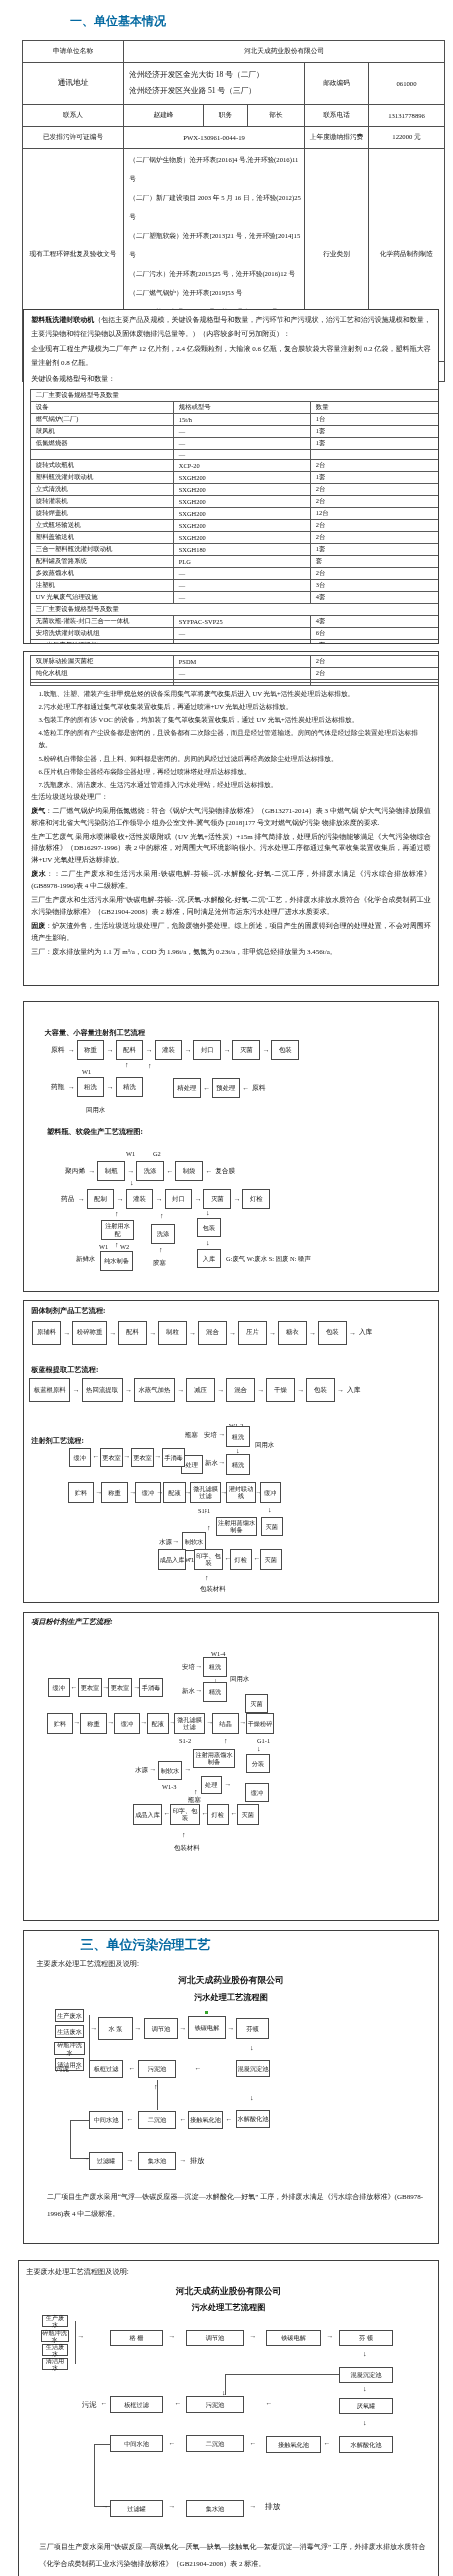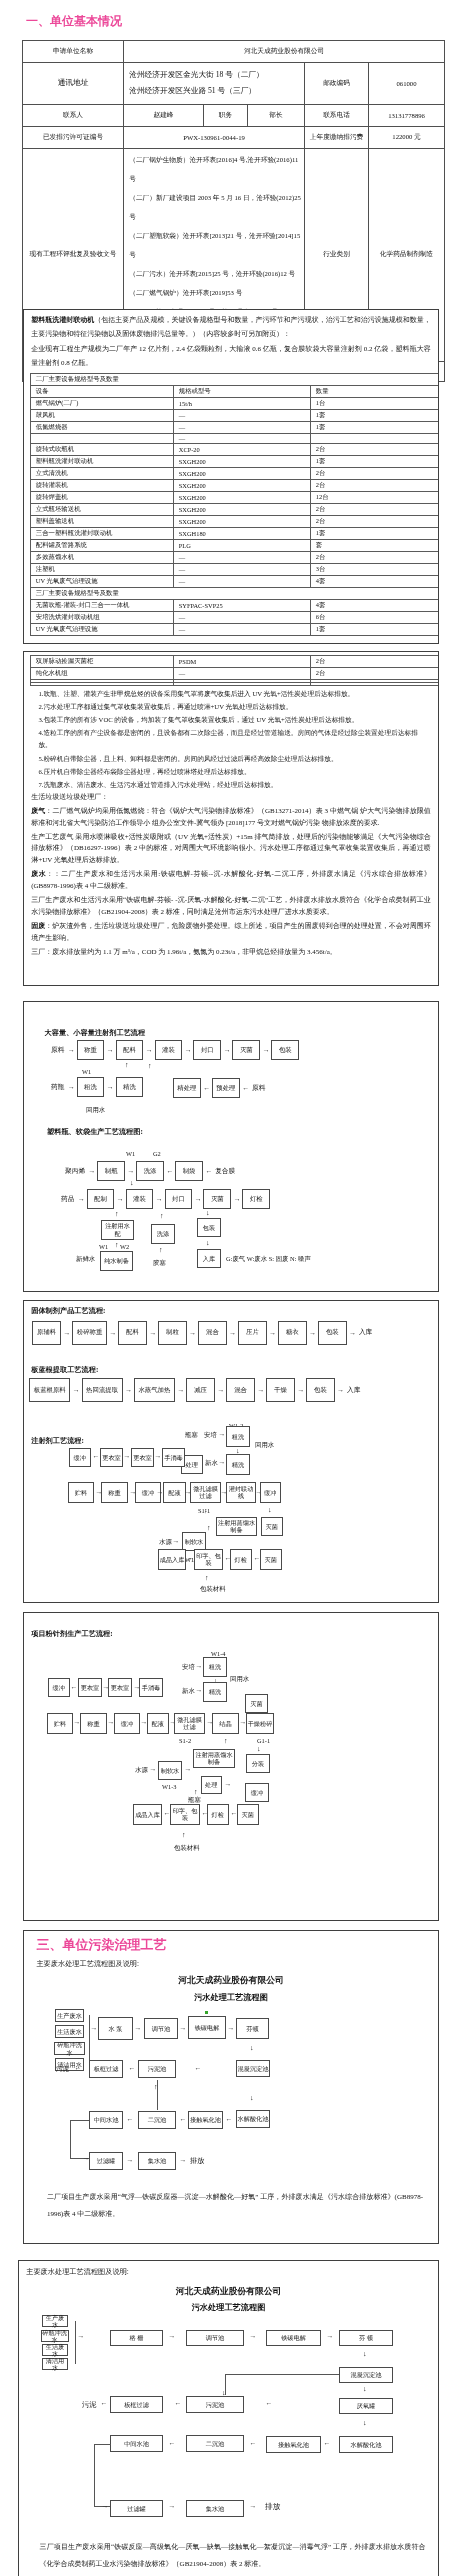--- a/index.html
+++ b/index.html
@@ -1,20 +1,20 @@
 <!DOCTYPE html>
 <html style="font-size:8.2px"><head>
 <meta charset="utf-8">
 <style>
   html,body{margin:0;padding:0;}
   body{width:453px;height:4108px;position:relative;background:#fdfdfd;
        font-family:"Liberation Serif","DejaVu Serif",serif;color:#141414;}
   .page{position:absolute;left:0;top:0;width:453px;height:4108px;background:#ffffff;}
   .sect{position:absolute;font-family:"Liberation Sans","DejaVu Sans",sans-serif;
-        font-weight:bold;font-size:12px;color:#ec4899;white-space:nowrap;}
+        font-weight:bold;font-size:12px;color:#0369a1;white-space:nowrap;margin-left:44px;}
   .obox{position:absolute;border:1px solid #3f3f3f;background:#fff;box-sizing:border-box;}
   table{border-collapse:collapse;table-layout:fixed;width:100%;}
   td{border:0.5px solid #4f4f4f;font-size:6.7px;padding:1px 2.1px;text-align:center;
      vertical-align:middle;white-space:pre-line;color:#111;overflow:hidden;}
   .eq td{text-align:left;padding:1px 4.6px;font-size:6.4px;border-color:#5a5a5a;}
   .subh{font-weight:normal;font-size:6.7px;}
   .b{font-weight:bold;}
   .left{text-align:left;padding-left:5.2px;}
   .lh26{line-height:2.1;} .lh38{line-height:2.85;} .fs15{font-size:7.7px;}.h34{height:17.5px}.h36{height:18.5px}.h38{height:19.6px}.h76{height:39px}
   .h260{height:134px}
@@ -98,20 +98,21 @@
             <td colspan="3" class="h34">是否产生危废或重金属污染物并按规定进行处置</td>
             <td colspan="3">是</td>
           </tr>
         </tbody>
     </table>
   </div>
 
   <div class="obox" style="left:23px;top:309px;width:416px;height:335px;overflow:hidden;">
     <div class="para" style="margin-top:4.1px;"><span class="b">塑料瓶洗灌封联动机</span><span>（包括主要产品及规模，关键设备规格型号和数量，产污环节和产污现状，治污工艺和治污设施规模和数量，主要污染物和特征污染物以及固体废物排污总量等。）（内容较多时可另加附页）：</span></div>
     <div class="para">企业现有工程生产规模为二厂年产 12 亿片剂，2.4 亿袋颗粒剂，大输液 0.6 亿瓶，复合膜软袋大容量注射剂 0.2 亿袋，塑料瓶大容量注射剂 0.8 亿瓶。</div>
+    <div class="para">关键设备规格型号和数量：</div>
     <div style="margin:1px 6.2px;">
       <table class="eq">
           <colgroup>
             <col style="width:143px">
             <col style="width:137px">
             <col style="width:131px">
           </colgroup>
         <tbody>
             <tr>
               <td colspan="3" class="subh">二厂主要设备规格型号及数量</td>
@@ -439,21 +440,21 @@
     <div class="nd" style="left:170px;top:248px;width:29px;height:20.6px;">印字、包装</div>
     <i class="ar" style="left:200px;top:253px;">←</i>
     <div class="nd" style="left:206px;top:248px;width:21.6px;height:20.6px;">灯检</div>
     <i class="ar" style="left:229px;top:253px;">←</i>
     <div class="nd" style="left:236px;top:248px;width:21.6px;height:20.6px;">灭菌</div>
     <i class="ar" style="left:181px;top:273px;">↑</i>
     <div class="lbl" style="left:176px;top:284px;">包装材料</div>
   </div>
 
   <div class="obox" style="left:23px;top:1612px;width:416px;height:309px;">
-    <div class="ftitle" style="left:7.2px;top:16px;">项目粉针剂生产工艺流程:</div>
+    <div class="ftitle" style="left:7.2px;top:4px;font-style:italic;">项目粉针剂生产工艺流程:</div>
     <div class="lbl" style="left:187px;top:37px;">W1-4</div>
     <div class="lbl" style="left:158px;top:50px;">安培</div>
     <i class="ar" style="left:171px;top:49px;">→</i>
     <div class="nd" style="left:179px;top:44px;width:24px;height:19.6px;">粗洗</div>
     <div class="lbl" style="left:206px;top:62px;">回用水</div>
     <i class="ar" style="left:190px;top:64px;">↓</i>
     <div class="lbl" style="left:158px;top:74px;">新水</div>
     <i class="ar" style="left:171px;top:73px;">→</i>
     <div class="nd" style="left:179px;top:69px;width:24px;height:19.6px;">精洗</div>
     <div class="nd" style="left:221px;top:81px;width:23px;height:18.5px;">灭菌</div>

